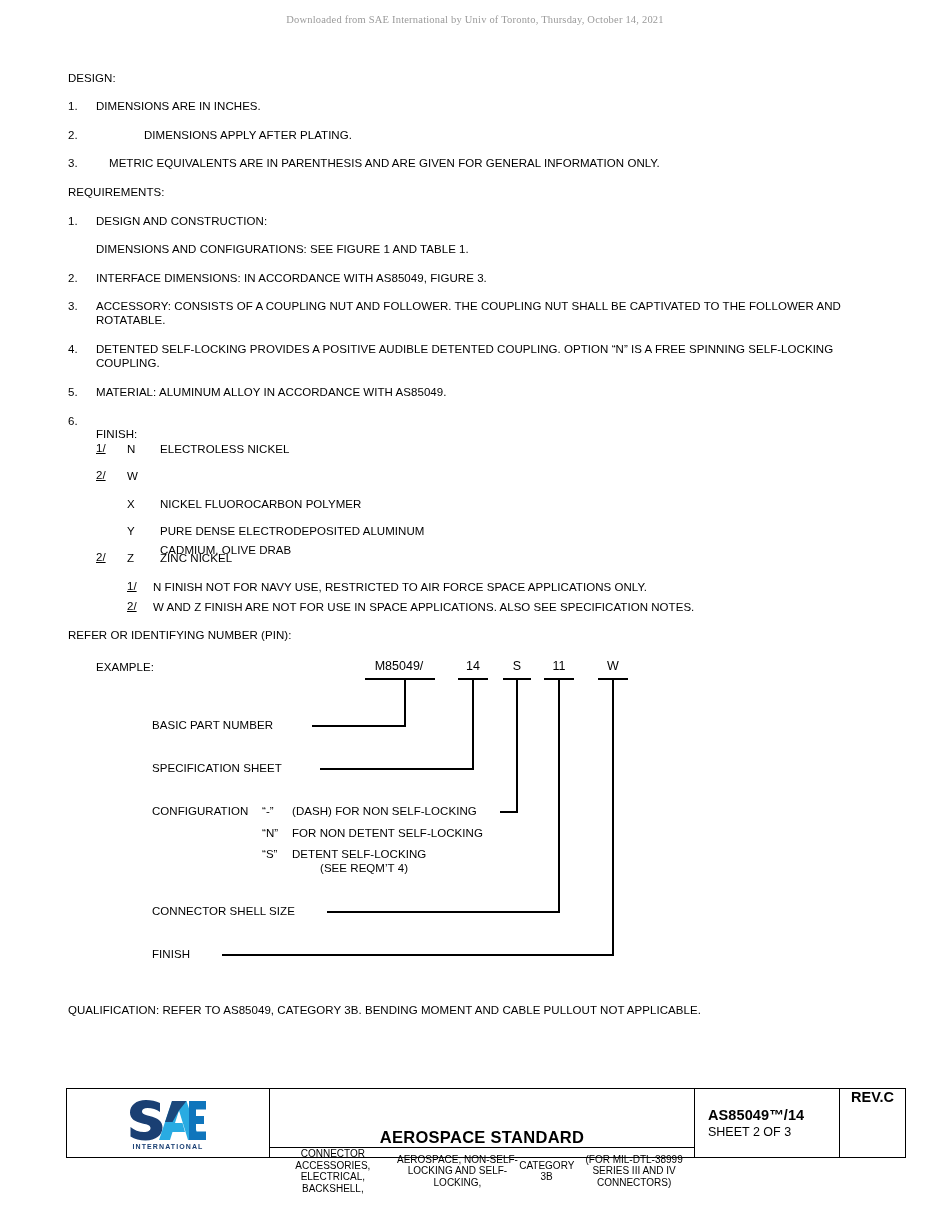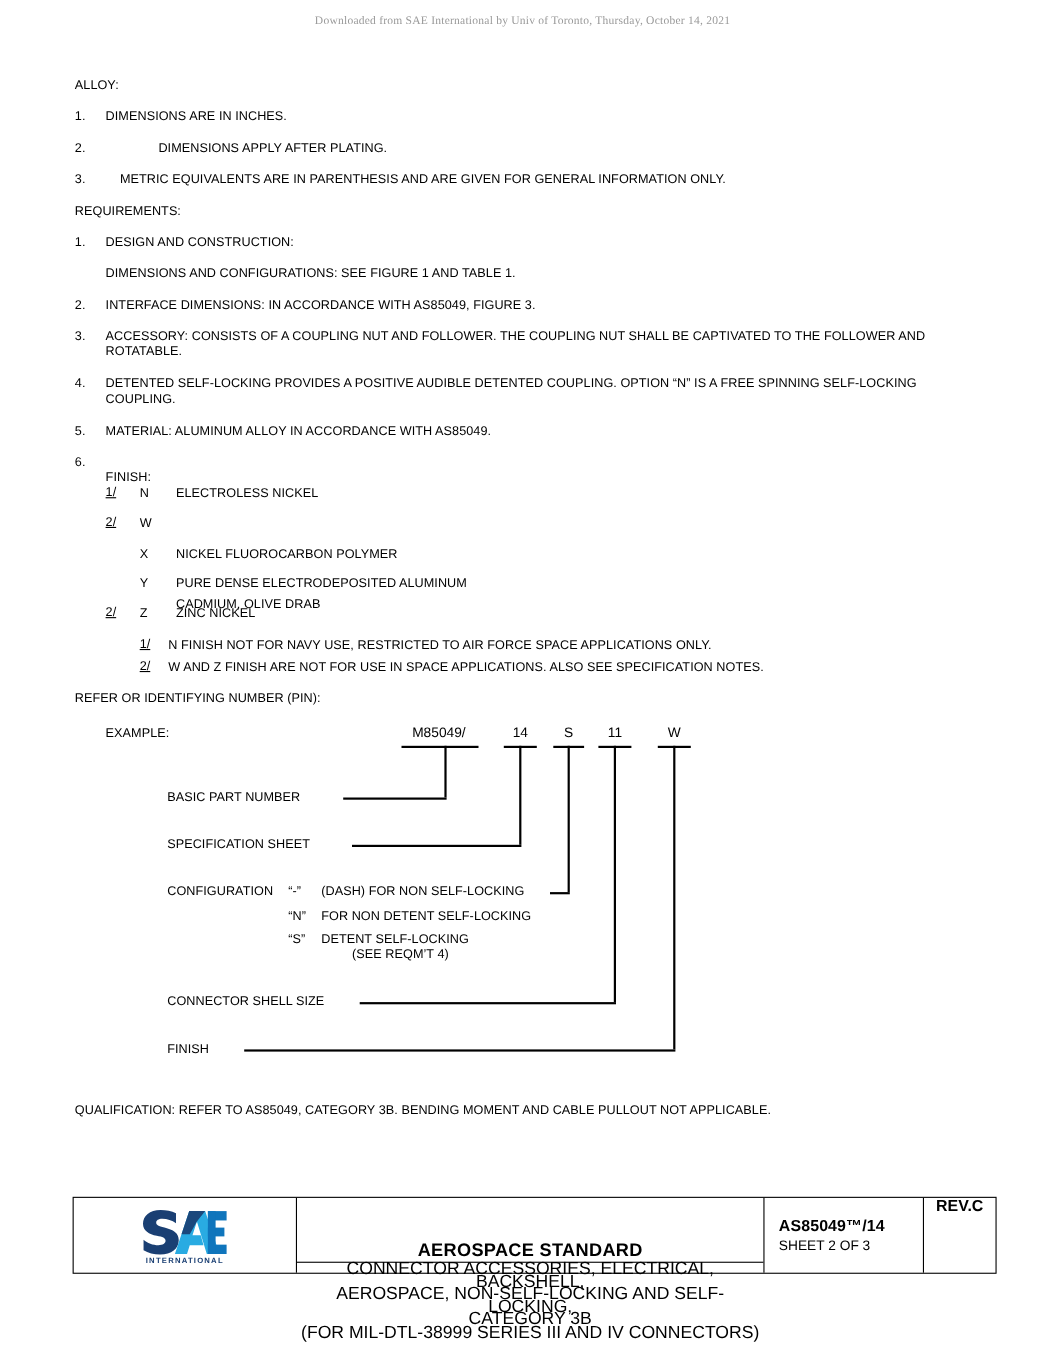--- a/index.html
+++ b/index.html
@@ -121,24 +121,24 @@
     align-items: center;
     justify-content: center;
     font-size: 16.5px;
     font-weight: bold;
     letter-spacing: 0.3px;
     margin-top: 39px;
   }
   #tb-mid-body {
     flex: 1;
     display: flex;
-    flex-direction: column;
+    flex-direction: row;
     align-items: center;
     justify-content: center;
-    font-size: 16px;
+    font-size: 10px;
     line-height: 11.6px;
     text-align: center;
   }
   #tb-doc-cell {
     width: 145px;
     border-right: 1.5px solid #000;
     display: flex;
     flex-direction: column;
     align-items: flex-start;
     justify-content: center;
@@ -172,21 +172,21 @@
     letter-spacing: 1.1px;
   }
 </style>
 </head>
 <body>
 
 <div id="download-banner">Downloaded from SAE International by Univ of Toronto, Thursday, October 14, 2021</div>
 
 <div id="sheet">
 
-  <div class="txt section-head" style="top:71px;">ALLOY:</div>
+  <div class="txt section-head" style="top:71px;">DESIGN:</div>
 
   <div class="txt num" style="top:99px;">1.</div>
   <div class="txt item" style="top:99px;">DIMENSIONS ARE IN INCHES.</div>
 
   <div class="txt num" style="top:128px;">2.</div>
   <div class="txt item" style="top:128px;padding-left:48px;">DIMENSIONS APPLY AFTER PLATING.</div>
 
   <div class="txt num" style="top:156px;">3.</div>
   <div class="txt item" style="top:156px;margin-left:13px;">METRIC EQUIVALENTS ARE IN PARENTHESIS AND ARE GIVEN FOR GENERAL INFORMATION ONLY.</div>
 

